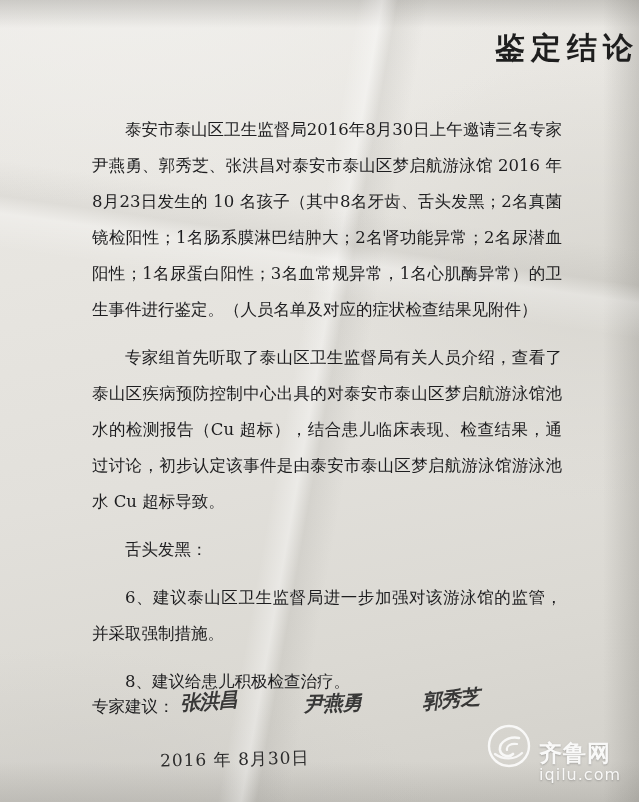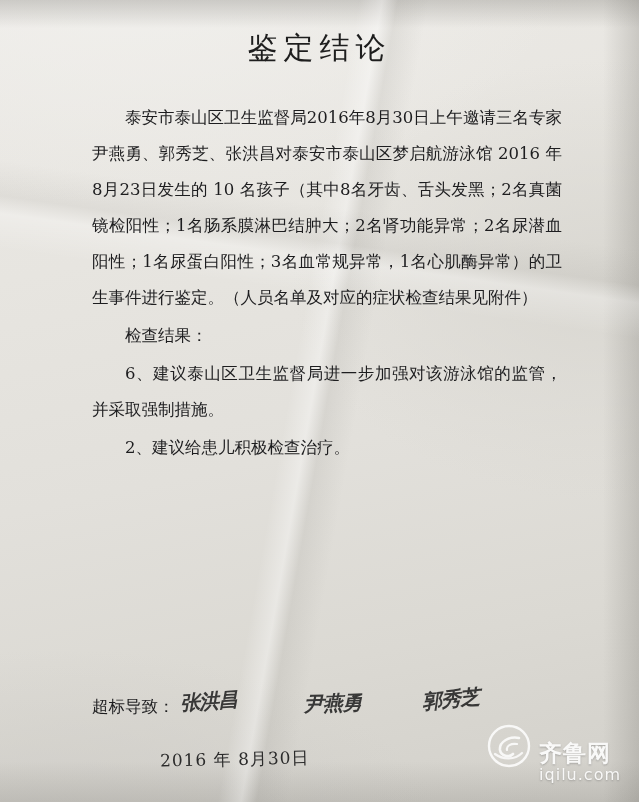--- a/index.html
+++ b/index.html
@@ -53,41 +53,41 @@
     position: absolute; left: 0; bottom: 0; width: 639px; height: 40px;
     background: linear-gradient(0deg, rgba(120,118,112,0.22), rgba(120,118,112,0));
     pointer-events: none;
   }
 
   .doc-title {
     position: absolute;
     top: 28px;
     left: 0;
     width: 639px;
-    text-align: center;
+    text-align: right;
     font-size: 30px;
-    font-weight: normal;
+    font-weight: bold;
     letter-spacing: 6px;
     color: #1e1e1e;
     font-family: "DejaVu Serif", "Liberation Serif", serif;
   }
 
   .body-text {
     position: absolute;
     top: 100px;
     left: 92px;
     width: 470px;
     font-size: 16.5px;
     line-height: 36px;
     color: #1d1d1f;
     text-align: justify;
     font-family: "DejaVu Serif", "Liberation Serif", serif;
   }
   .para {
-    margin: 0 0 2px 0;
+    margin: 12px 0 2px 0;
     text-indent: 2em;
   }
   .para.indent1 {
     text-indent: 2em;
   }
 
   .sign-row {
     position: absolute;
     left: 92px;
     top: 692px;
@@ -173,27 +173,28 @@
   <div class="shadowtop"></div>
   <div class="shadowright"></div>
   <div class="shadowbottom"></div>
   <div class="crease c1"></div>
   <div class="crease c2"></div>
 
   <div class="doc-title">鉴定结论</div>
 
   <div class="body-text">
     <p class="para">泰安市泰山区卫生监督局2016年8月30日上午邀请三名专家尹燕勇、郭秀芝、张洪昌对泰安市泰山区梦启航游泳馆 2016 年8月23日发生的 10 名孩子（其中8名牙齿、舌头发黑；2名真菌镜检阳性；1名肠系膜淋巴结肿大；2名肾功能异常；2名尿潜血阳性；1名尿蛋白阳性；3名血常规异常，1名心肌酶异常）的卫生事件进行鉴定。（人员名单及对应的症状检查结果见附件）</p>
-    <p class="para indent1">检查结果：</p>
+    <p class="para">专家组首先听取了泰山区卫生监督局有关人员介绍，查看了泰山区疾病预防控制中心出具的对泰安市泰山区梦启航游泳馆池水的检测报告（Cu 超标），结合患儿临床表现、检查结果，通过讨论，初步认定该事件是由泰安市泰山区梦启航游泳馆游泳池水 Cu 超标导致。</p>
+    <p class="para indent1">舌头发黑：</p>
     <p class="para indent1">6、建议泰山区卫生监督局进一步加强对该游泳馆的监管，并采取强制措施。</p>
-    <p class="para indent1">2、建议给患儿积极检查治疗。</p>
+    <p class="para indent1">8、建议给患儿积极检查治疗。</p>
   </div>
 
   <div class="sign-row">
-    <span class="sign-label">超标导致：</span>
+    <span class="sign-label">专家建议：</span>
     <span class="sig s1">张洪昌</span>
     <span class="sig s2">尹燕勇</span>
     <span class="sig s3">郭秀芝</span>
   </div>
 
   <div class="date-line">2016 年 8月30日</div>
 
   <div class="watermark">
     <span class="wm-logo">
       <svg width="44" height="44" viewBox="0 0 44 44" aria-hidden="true">

